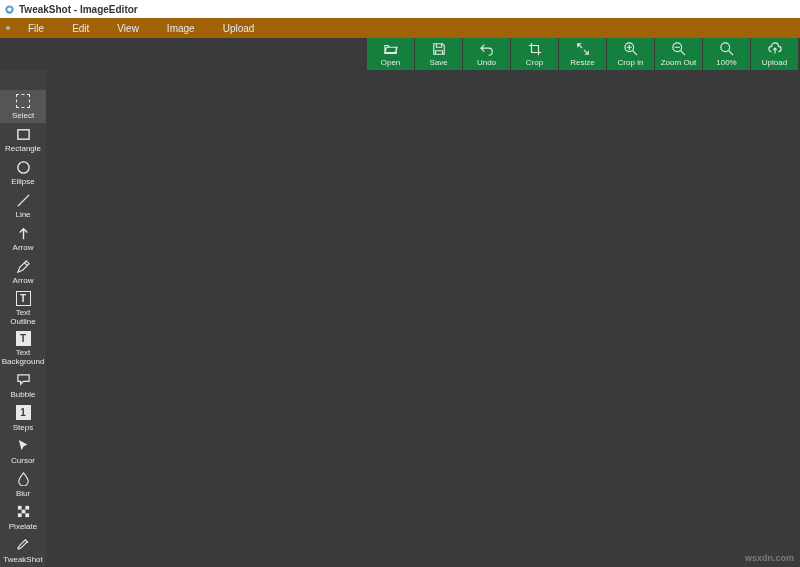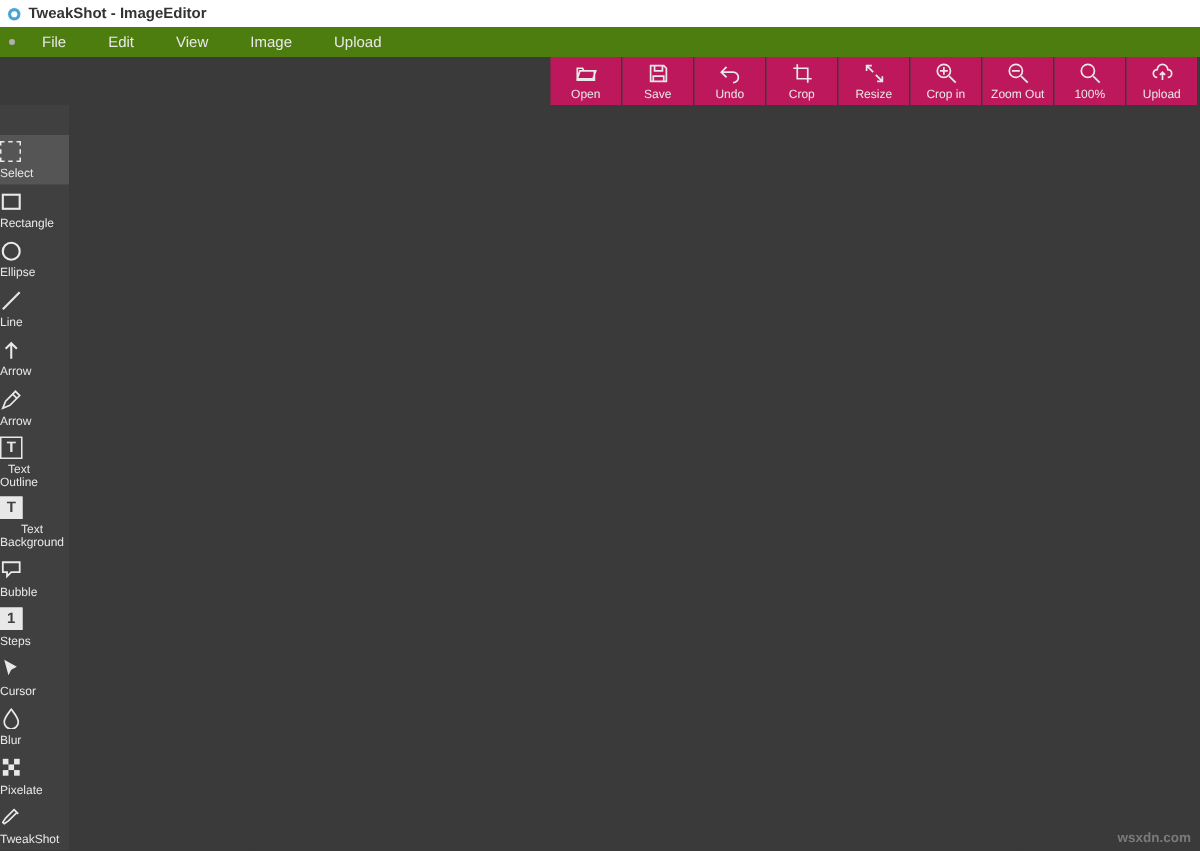--- a/index.html
+++ b/index.html
@@ -1,31 +1,31 @@
 <!DOCTYPE html>
 <html><head>
 <meta charset="utf-8">
 <style>
 * { margin: 0; padding: 0; box-sizing: border-box; font-family: "Segoe UI", Arial, sans-serif; }
 html, body { width: 800px; height: 567px; overflow: hidden; background: #3a3a3a; }
 .titlebar { height: 18px; background: #fff; display: flex; align-items: center; padding: 0 4px; font-size: 10px; color: #333; font-weight: bold; }
 .titlebar .logo { width: 11px; height: 11px; margin-right: 4px; }
-.menubar { height: 20px; background: #4d7c0f; display: flex; align-items: center; padding-left: 6px; gap: 0; }
+.menubar { height: 20px; background: #a16207; display: flex; align-items: center; padding-left: 6px; gap: 0; }
 .menubar .menu-item { color: #e8e8e8; font-size: 10px; padding: 0 14px; cursor: pointer; }
 .menubar .bullet { width: 4px; height: 4px; background: #b0b0b0; border-radius: 50%; margin-right: 4px; }
 .toolbar-top { height: 32px; background: #3a3a3a; display: flex; justify-content: flex-end; padding-right: 2px; }
 .top-btn-group { display: flex; }
-.top-btn { width: 47px; height: 32px; background: #be185d; margin-left: 1px; display: flex; flex-direction: column; align-items: center; justify-content: center; cursor: pointer; color: #e8e8e8; }
+.top-btn { width: 47px; height: 32px; background: #15803d; margin-left: 1px; display: flex; flex-direction: column; align-items: center; justify-content: center; cursor: pointer; color: #e8e8e8; }
 .top-btn .ic { height: 14px; display: flex; align-items: center; justify-content: center; }
 .top-btn .lbl { font-size: 8px; margin-top: 2px; }
 .top-btn svg { width: 14px; height: 14px; stroke: #e8e8e8; stroke-width: 1.3; fill: none; }
 .top-btn.upload svg { fill: none; }
 .body-area { display: flex; height: calc(100% - 70px); }
 .sidebar { width: 46px; background: #404040; display: flex; flex-direction: column; padding-top: 20px; }
-.tool { height: 36px; display: flex; flex-direction: column; align-items: flex-start; justify-content: center; cursor: pointer; color: #e8e8e8; padding: 2px 0; }
+.tool { height: 36px; display: flex; flex-direction: column; align-items: center; justify-content: center; cursor: pointer; color: #e8e8e8; padding: 2px 0; }
 .tool.tall { height: 42px; }
 .tool.selected { background: #555; }
 .tool .ic { height: 16px; display: flex; align-items: center; justify-content: center; }
 .tool .ic-box { width: 15px; height: 15px; border: 1.5px solid #e8e8e8; background: #404040; }
 .tool.selected .ic-box-sel { width: 14px; height: 14px; border: 1px dashed #e8e8e8; }
 .tool .lbl { font-size: 8px; line-height: 9px; margin-top: 2px; text-align: center; }
 .canvas { flex: 1; background: #3a3a3a; position: relative; font-weight: bold; }
 .watermark { position: absolute; bottom: 4px; right: 6px; font-size: 9px; color: #7a7a7a; }
 svg { display: block; }
 </style>

